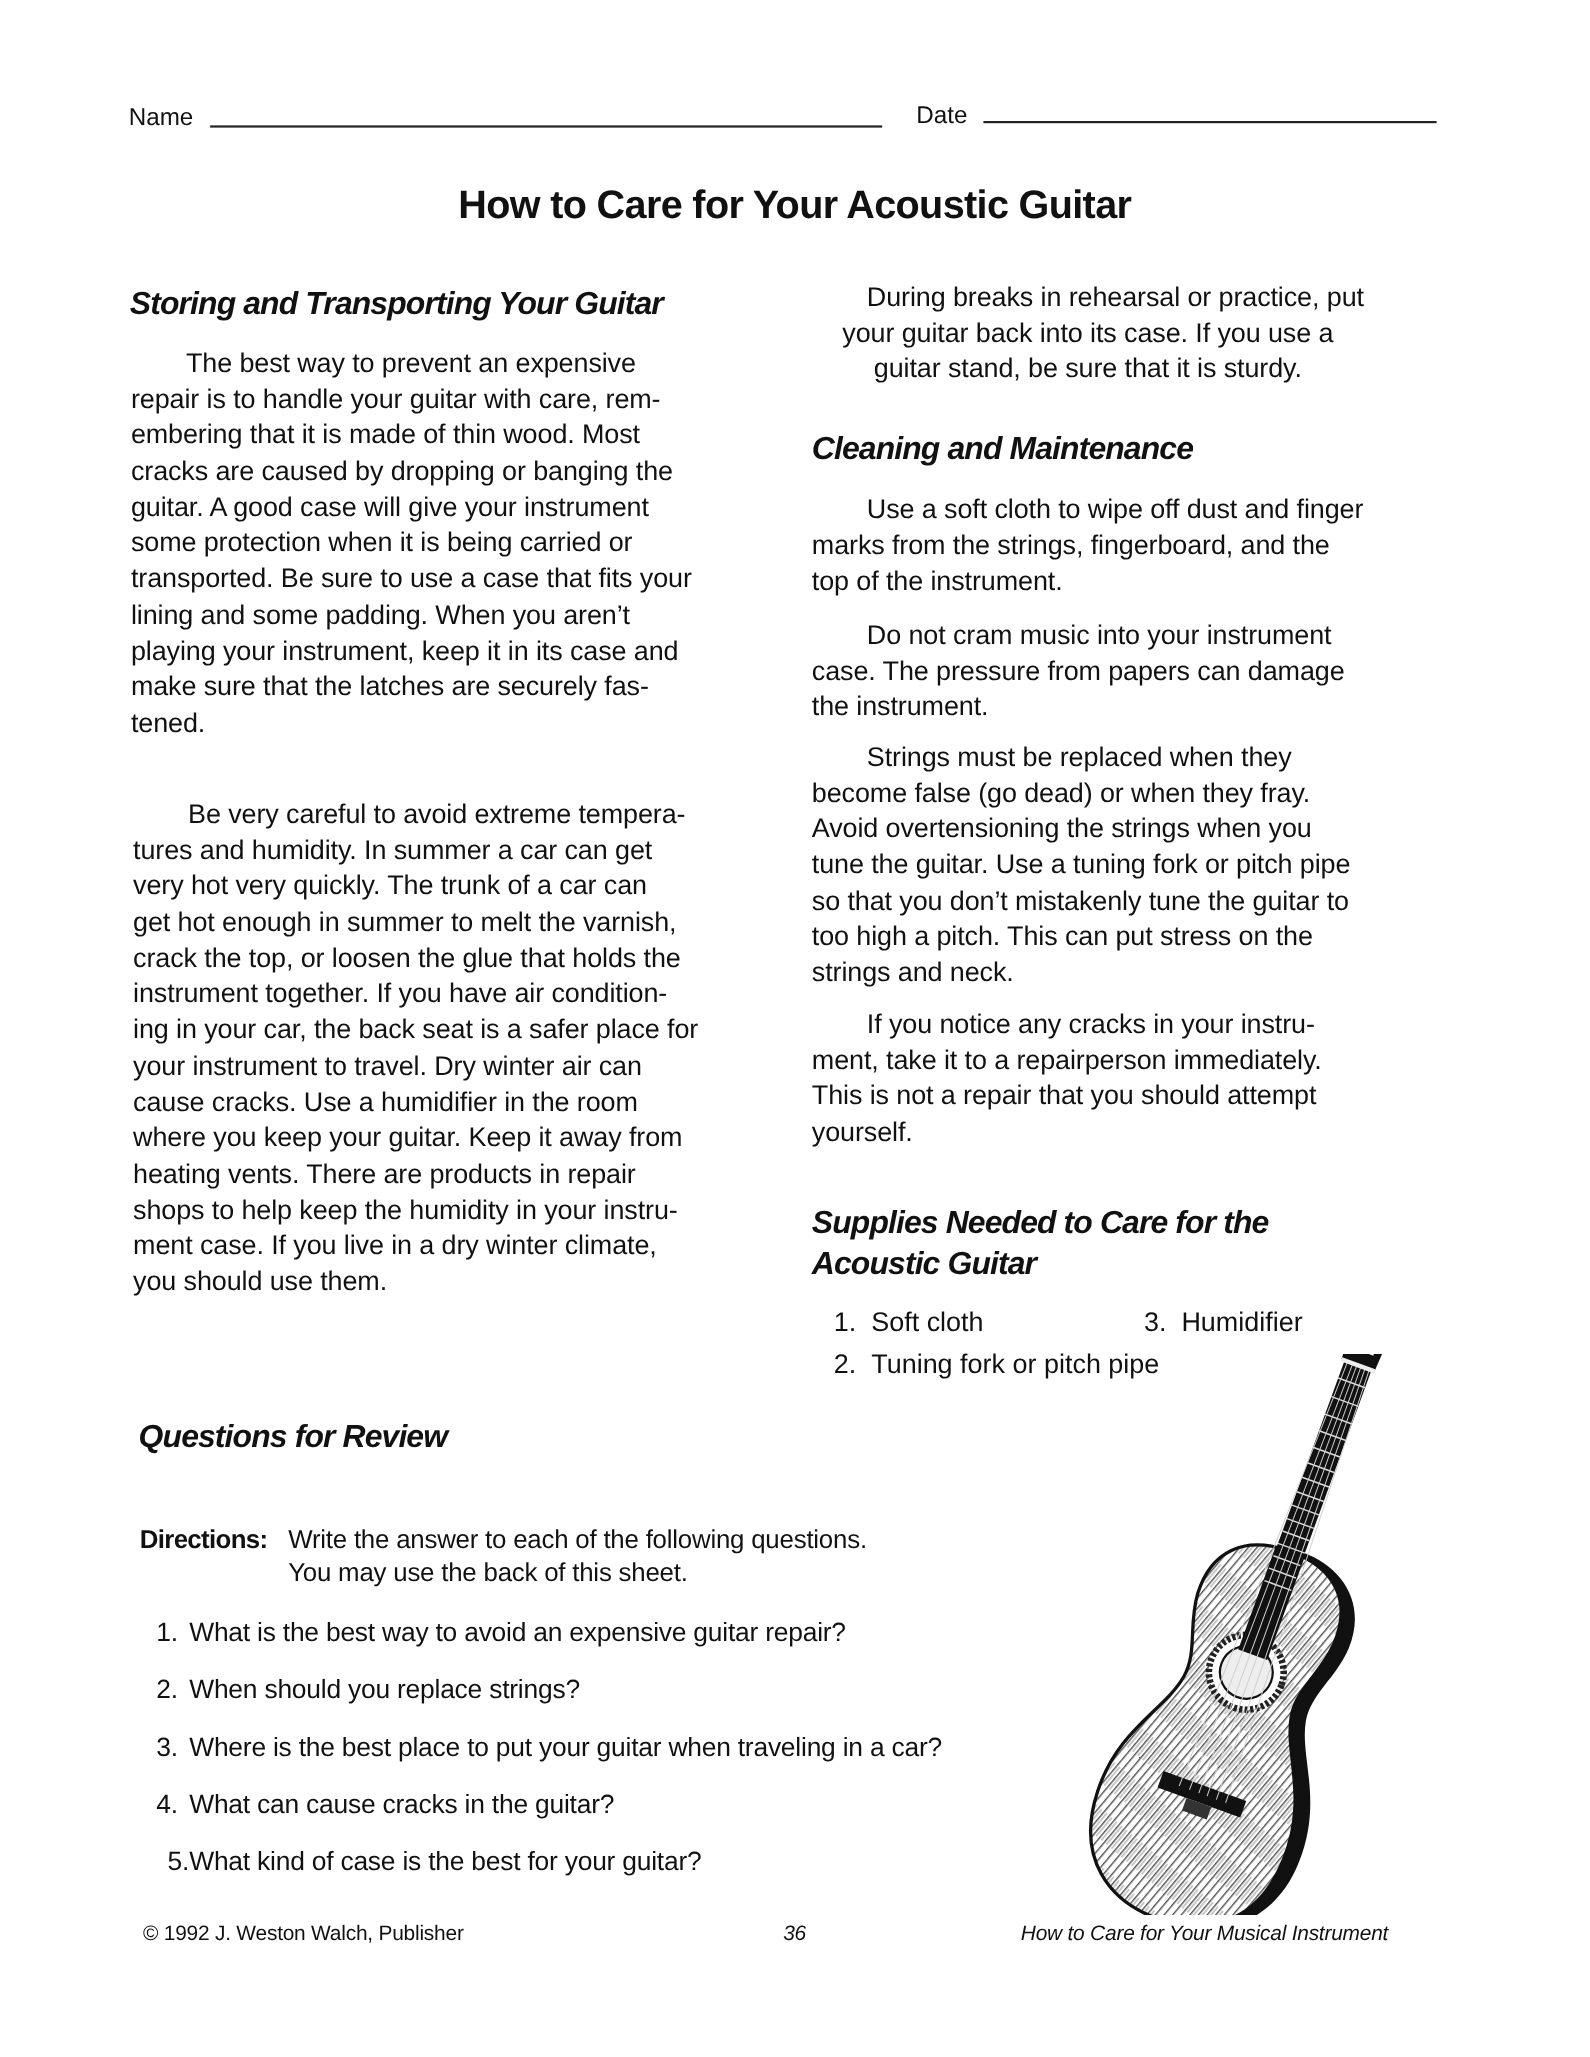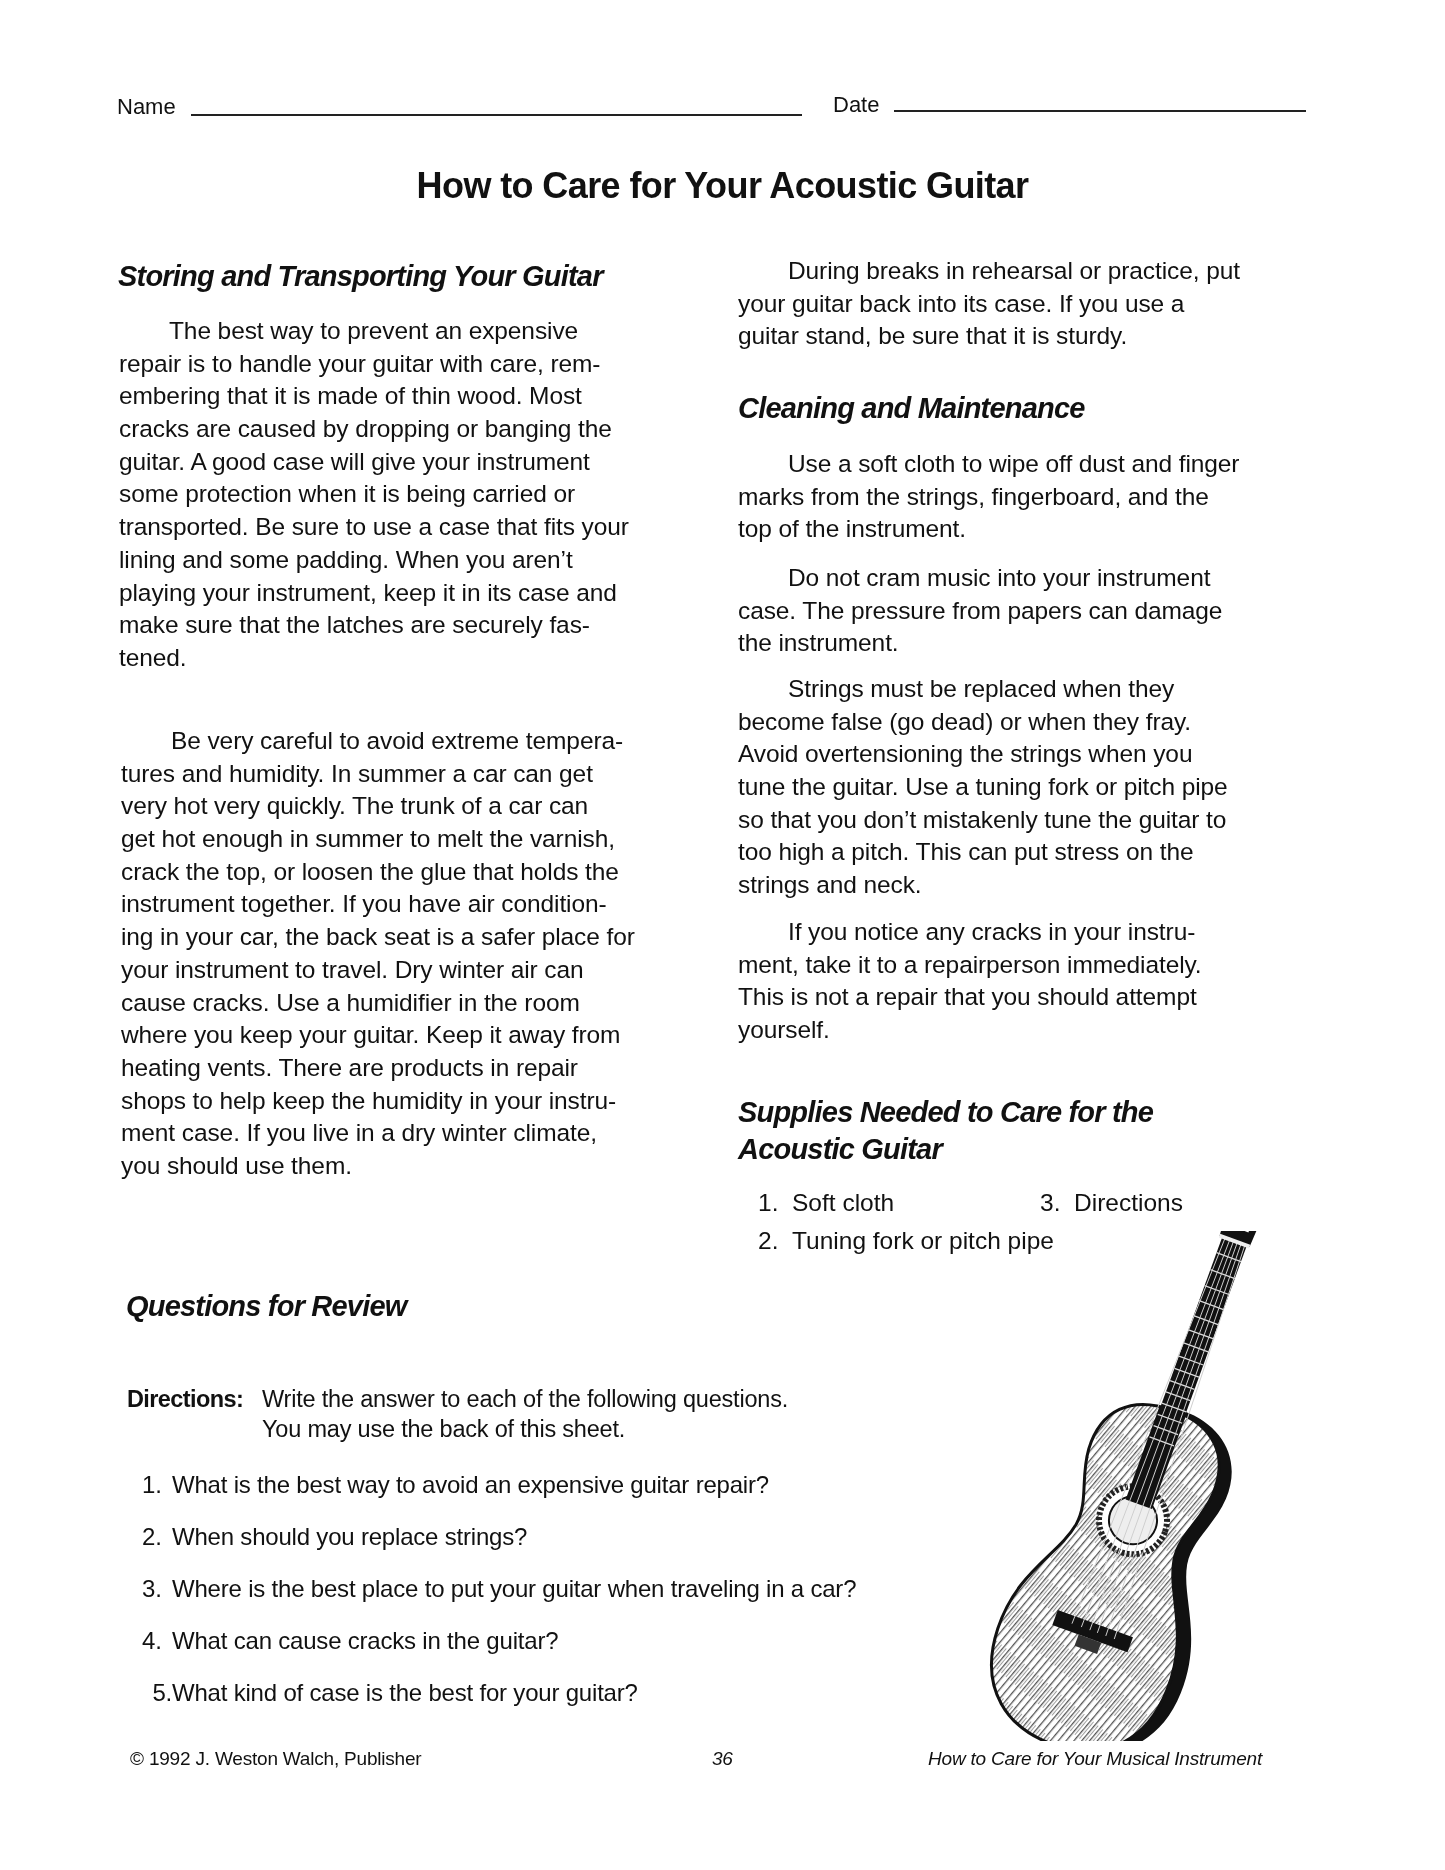--- a/index.html
+++ b/index.html
@@ -76,21 +76,21 @@
     <span class="line">ing in your car, the back seat is a safer place for</span>
     <span class="line">your instrument to travel. Dry winter air can</span>
     <span class="line">cause cracks. Use a humidifier in the room</span>
     <span class="line">where you keep your guitar. Keep it away from</span>
     <span class="line">heating vents. There are products in repair</span>
     <span class="line">shops to help keep the humidity in your instru-</span>
     <span class="line">ment case. If you live in a dry winter climate,</span>
     <span class="line">you should use them.</span>
   </div>
 
-  <div class="col sans" style="left:738px; top:239px;">
+  <div class="col sans" style="left:738px; top:239px;text-align:center;">
     <span class="line indent">During breaks in rehearsal or practice, put</span>
     <span class="line">your guitar back into its case. If you use a</span>
     <span class="line">guitar stand, be sure that it is sturdy.</span>
   </div>
 
   <div class="abs sans h2" style="left:738px; top:376px;">Cleaning and Maintenance</div>
 
   <div class="col sans" style="left:738px; top:432px;">
     <span class="line indent">Use a soft cloth to wipe off dust and finger</span>
     <span class="line">marks from the strings, fingerboard, and the</span>
@@ -126,21 +126,21 @@
   </div>
 
   <div class="sans supplies">
     <div class="sup-item" style="left:758px; top:1168px;">
       <span class="sup-num">1.</span><span>Soft cloth</span>
     </div>
     <div class="sup-item" style="left:758px; top:1206px;">
       <span class="sup-num">2.</span><span>Tuning fork or pitch pipe</span>
     </div>
     <div class="sup-item" style="left:1040px; top:1168px;">
-      <span class="sup-num">3.</span><span>Directions</span>
+      <span class="sup-num">3.</span><span>Humidifier</span>
     </div>
   </div>
 
   <div class="abs sans h2" style="left:126px; top:1274px;">Questions for Review</div>
 
   <div class="abs sans directions" style="left:127px; top:1368px;">
     <span class="dir-label">Directions:</span>
   </div>
   <div class="abs sans directions" style="left:262px; top:1368px;">
     <span style="display:block;">Write the answer to each of the following questions.</span>

